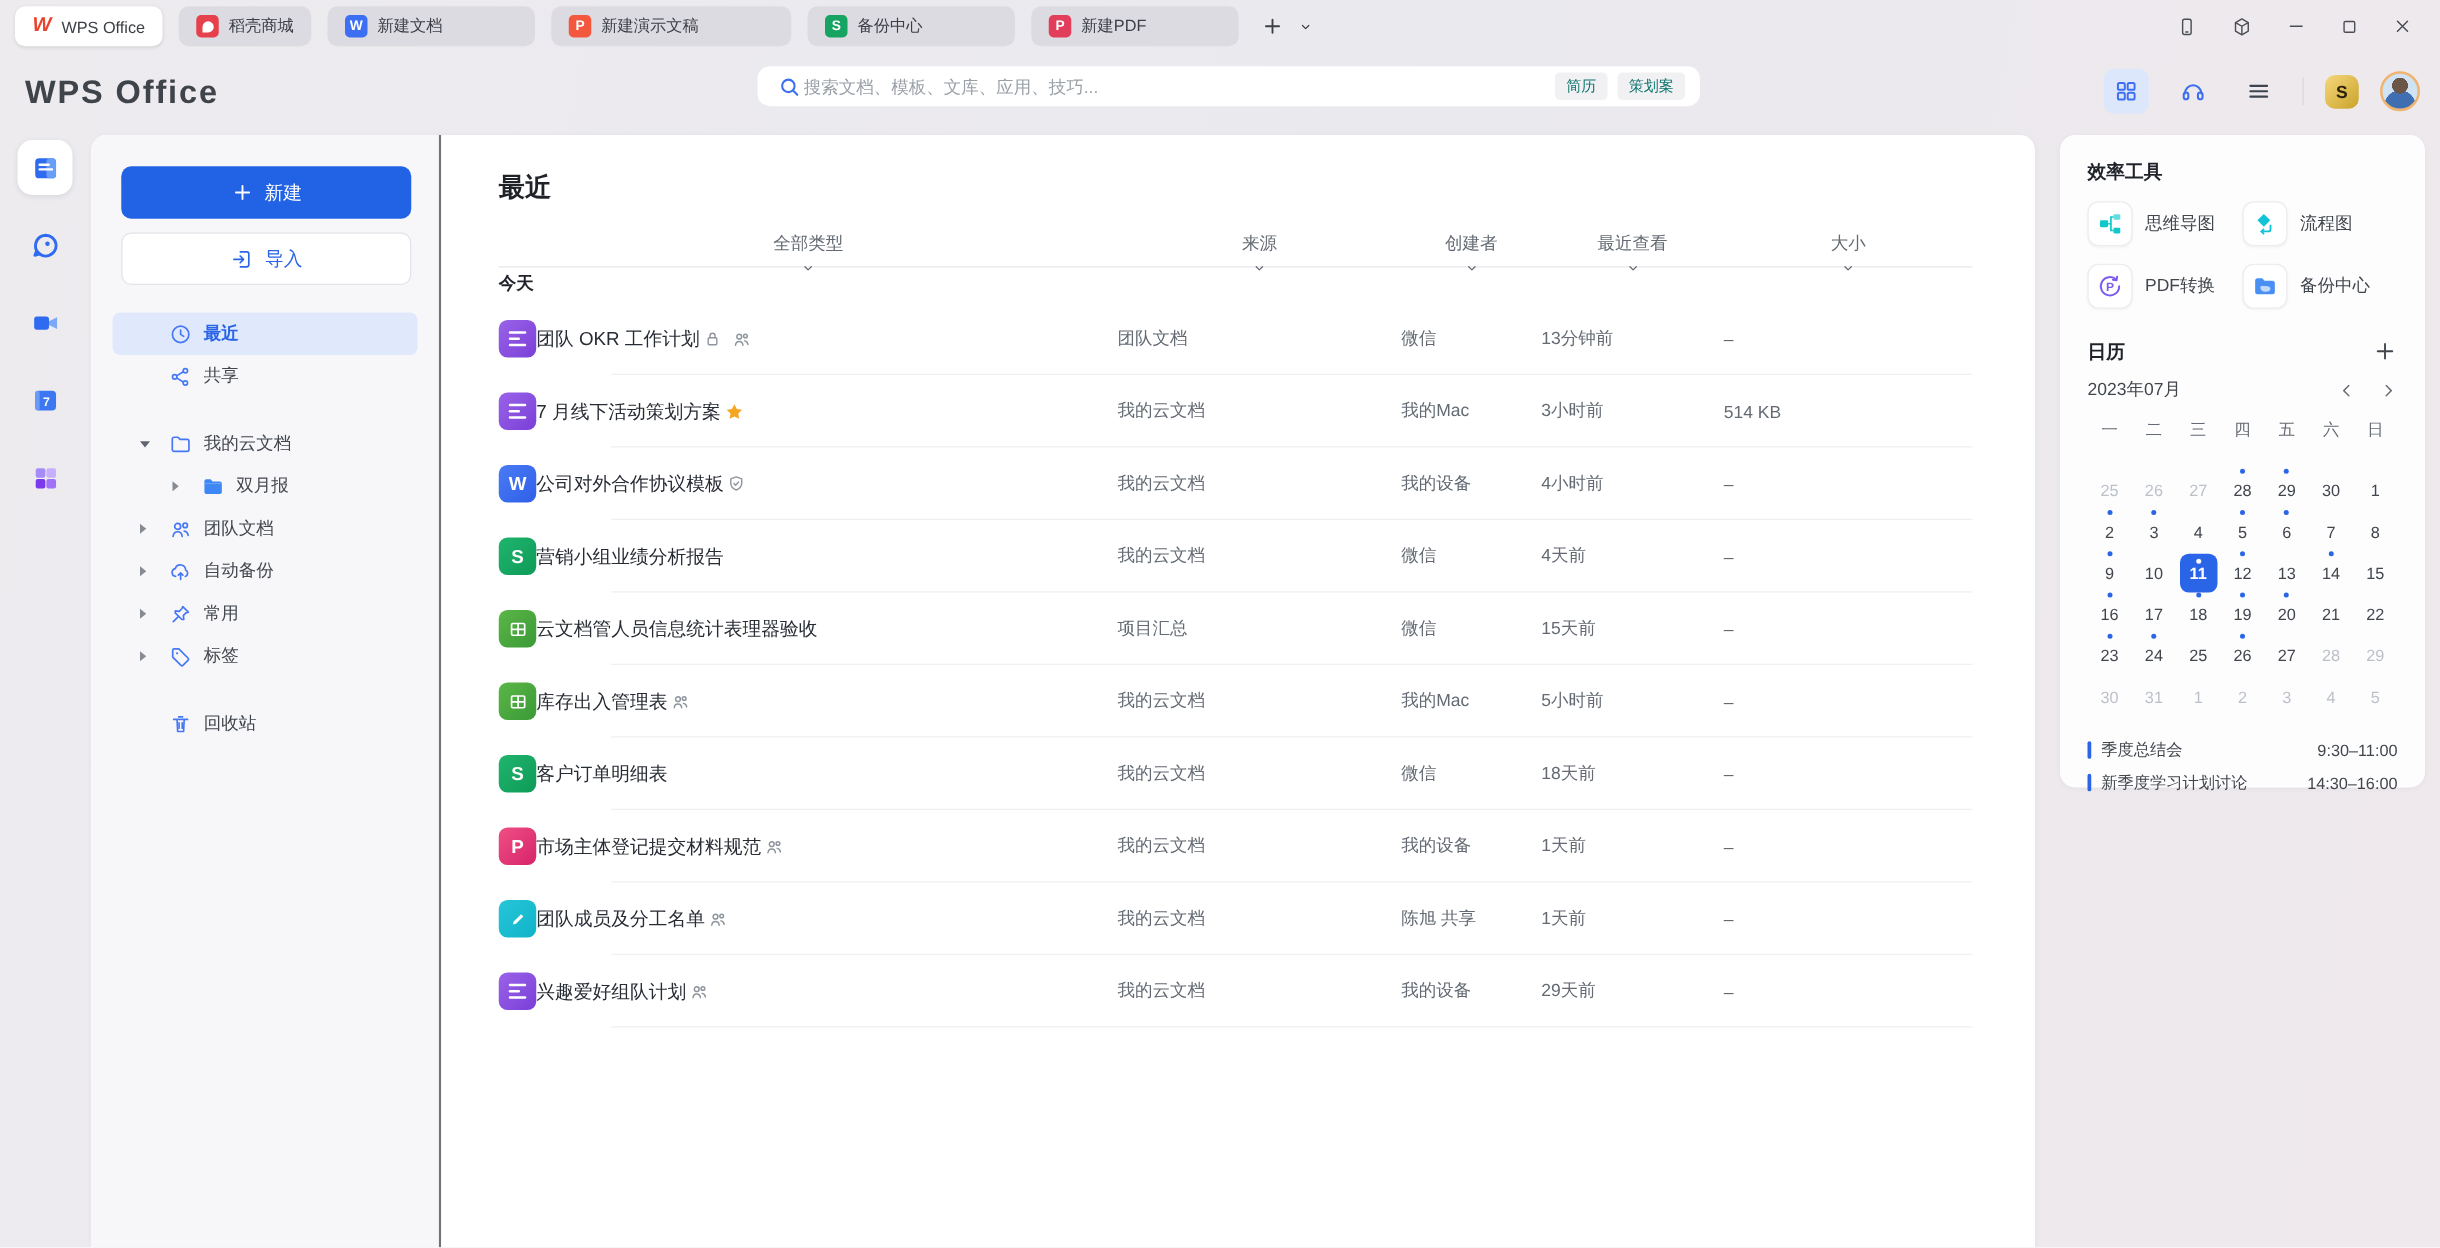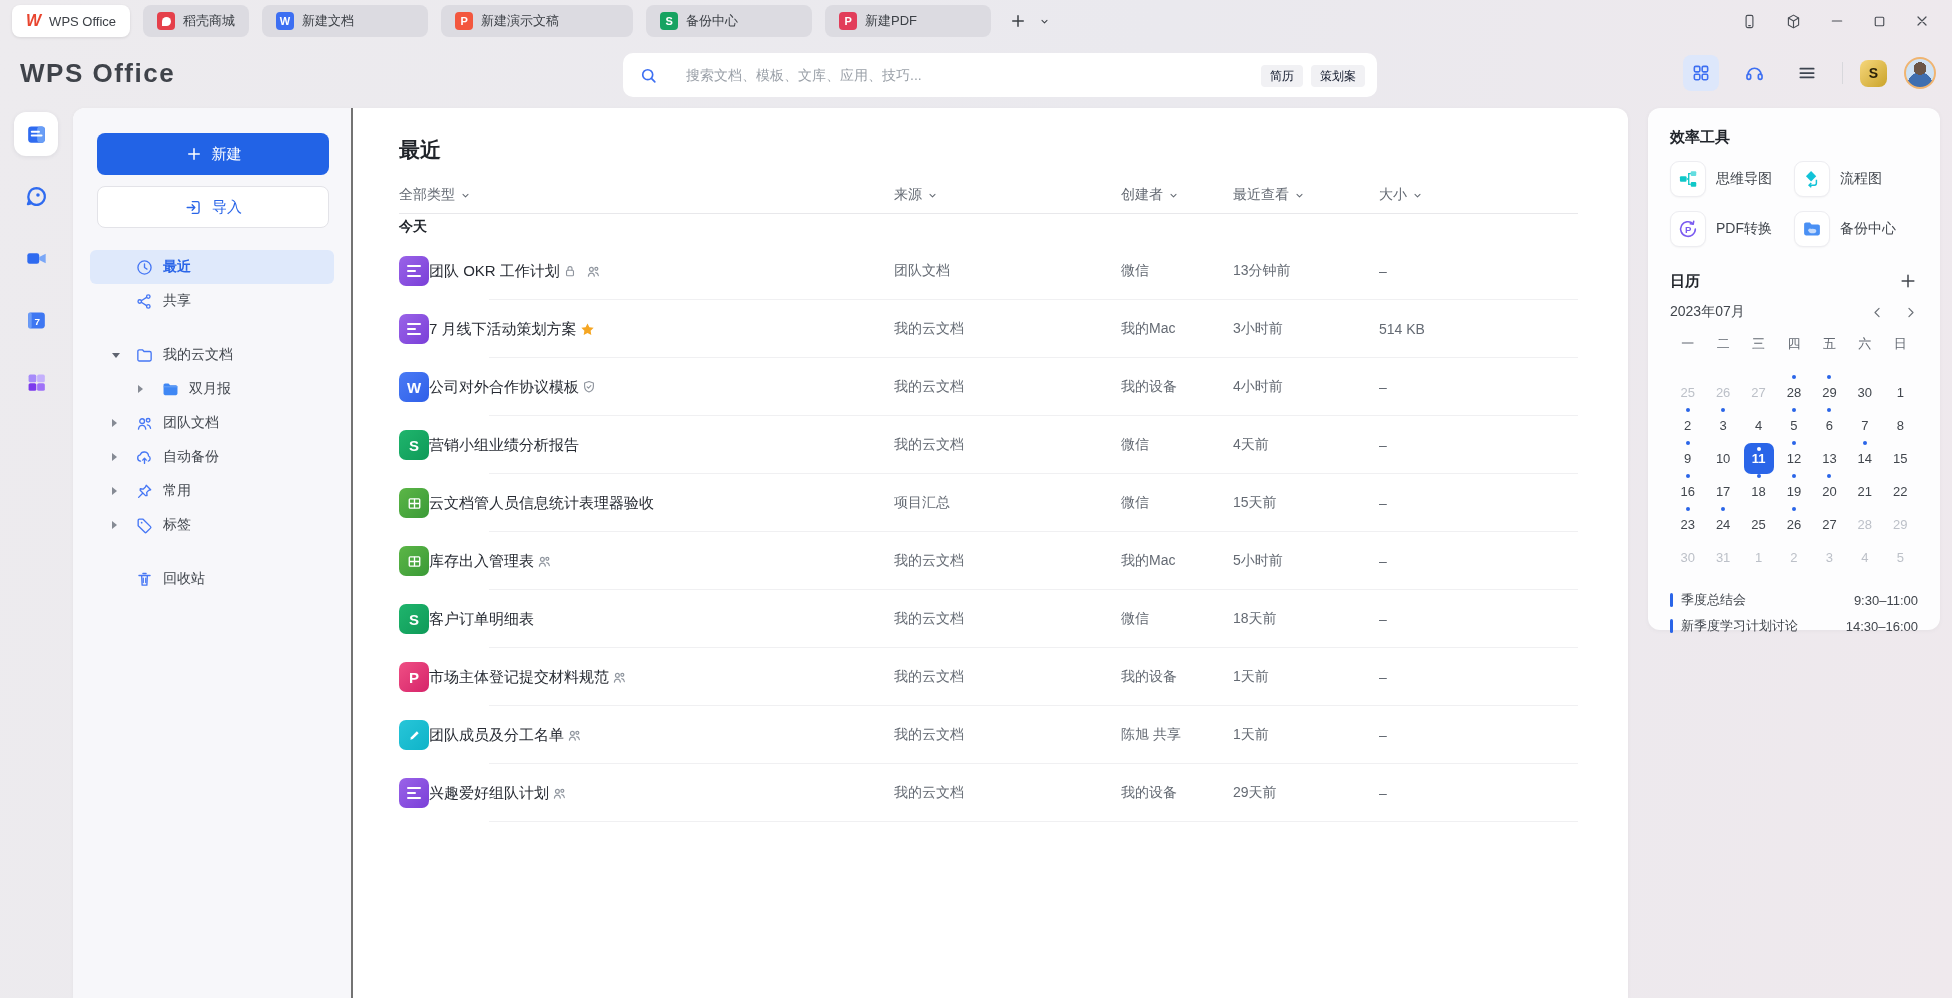--- a/index.html
+++ b/index.html
@@ -27,26 +27,26 @@
   .mini-tile.presentation { background:#f3573e; }
   .mini-tile.spreadsheet { background:#17a361; }
   .mini-tile.pdf { background:#e23d5a; }
   .tab-extras { display:flex; align-items:center; margin-left:18px; gap:12px; color:#3c4046; }
   .winctl { margin-left:auto; display:flex; align-items:center; gap:27px; color:#4a4e55; padding-right:10px; }
   .winctl .ic { cursor:default; }
 
   
   .header { position:absolute; left:0; top:42px; right:0; height:66px; }
   .logo { position:absolute; left:20px; top:16px; font-size:26px; font-weight:700; color:#3f434a; letter-spacing:1.5px; }
-  .searchbar { position:absolute; left:623px; top:11px; width:754px; height:44px; background:#fff; border-radius:10px;
-               display:flex; align-items:center; padding:0 12px 0 16px; gap:28px; }
+  .searchbar { position:absolute; left:606px; top:11px; width:754px; height:32px; background:#fff; border-radius:10px;
+               display:flex; align-items:center; padding:0 12px 0 16px; gap:2px; }
   .searchbar input { border:none; outline:none; flex:1; font-size:14px; color:#41464d; background:transparent;
                      font-family:"Liberation Sans","DejaVu Sans",sans-serif; }
   .searchbar input::placeholder { color:#9aa0a8; }
-  .search-tag { background:#f1f1f4; color:#0f172a; font-size:12px; border-radius:4px; padding:4px 9px; margin-left:8px; cursor:default; }
+  .search-tag { background:#f1f1f4; color:#0f766e; font-size:12px; border-radius:4px; padding:4px 9px; margin-left:8px; cursor:default; }
   .hactions { position:absolute; right:16px; top:10px; height:42px; display:flex; align-items:center; gap:17px; }
   .hbtn { width:36px; height:36px; border-radius:8px; display:flex; align-items:center; justify-content:center; color:#3d6ff2; }
   .hbtn.grid-active { background:#dde7fb; }
   .hbtn.dark { color:#3d4450; }
   .hdivider { width:1px; height:22px; background:#d8d8dc; }
   .vip-badge { width:27px; height:27px; border-radius:8px; background:linear-gradient(135deg,#f6d77c,#caa32a);
                display:flex; align-items:center; justify-content:center; font-weight:800; font-size:14px; color:#2a2109; }
   .avatar { width:32px; height:32px; border-radius:50%; border:2px solid #f0b470;
             background: radial-gradient(circle at 50% 34%, #6b5647 0 27%, rgba(0,0,0,0) 28%),
                         radial-gradient(circle at 50% 92%, #3f6fb0 0 42%, rgba(0,0,0,0) 43%), #cfe3f5; }
@@ -78,21 +78,21 @@
   .side-item.indent .caret { left:48px; }
   .caret.right { border-left:5px solid #868b94; border-top:4px solid transparent; border-bottom:4px solid transparent; }
   .caret.down  { border-top:5px solid #5f6470; border-left:4px solid transparent; border-right:4px solid transparent; }
 
   .content { position:absolute; left:280px; right:0; top:0; bottom:0; padding:0 50px 0 46px; overflow:hidden; }
   .content-head { height:78px; position:relative; }
   .content-head h1 { position:absolute; left:0; top:28px; font-size:21px; color:#1f2329; }
   .gear { position:absolute; right:2px; top:32px; color:#6b7077; cursor:pointer; }
   .filters { display:grid; grid-template-columns:495px 227px 112px 146px 1fr; height:28px; align-items:center;
              font-size:14px; color:#646a73; border-bottom:1px solid #e8e8eb; padding-bottom:16px; }
-  .filter { display:flex; align-items:center; gap:5px; cursor:pointer; }
+  .filter { display:flex; align-items:center; gap:5px; cursor:pointer;flex-direction:column; }
   .group-label { margin-top:4px; font-size:14px; font-weight:bold; color:#1f2329; height:24px; }
   .file-row { display:grid; grid-template-columns:495px 227px 112px 146px 1fr; height:58px; align-items:center;
               font-size:14px; color:#646a73; position:relative; cursor:default; }
   .file-row::after { content:""; position:absolute; left:90px; right:0; bottom:0; height:1px; background:#f0f0f2; }
   .fname { display:flex; align-items:center; color:#272b33; font-size:15px; }
   .fname .badges { display:flex; align-items:center; gap:7px; color:#8f959e; margin-left:2px; }
   .tile { width:30px; height:30px; border-radius:7px; display:flex; align-items:center; justify-content:center;
           color:#fff; font-weight:bold; font-size:15px; flex:0 0 30px; }
   .tile.doc  { background:linear-gradient(135deg,#9a63e8,#7a3fd8); flex-direction:column; gap:2.5px; align-items:flex-start; padding-left:8px; }
   .tile.doc i { display:block; height:2.5px; border-radius:2px; background:#fff; }

